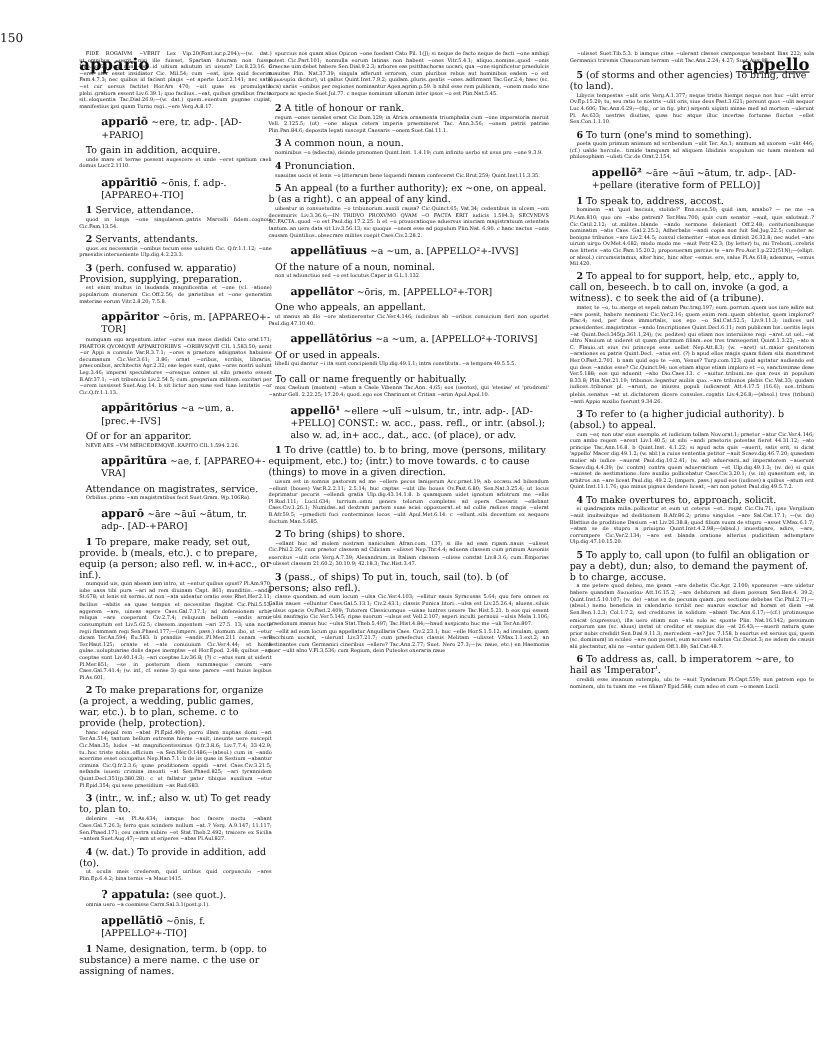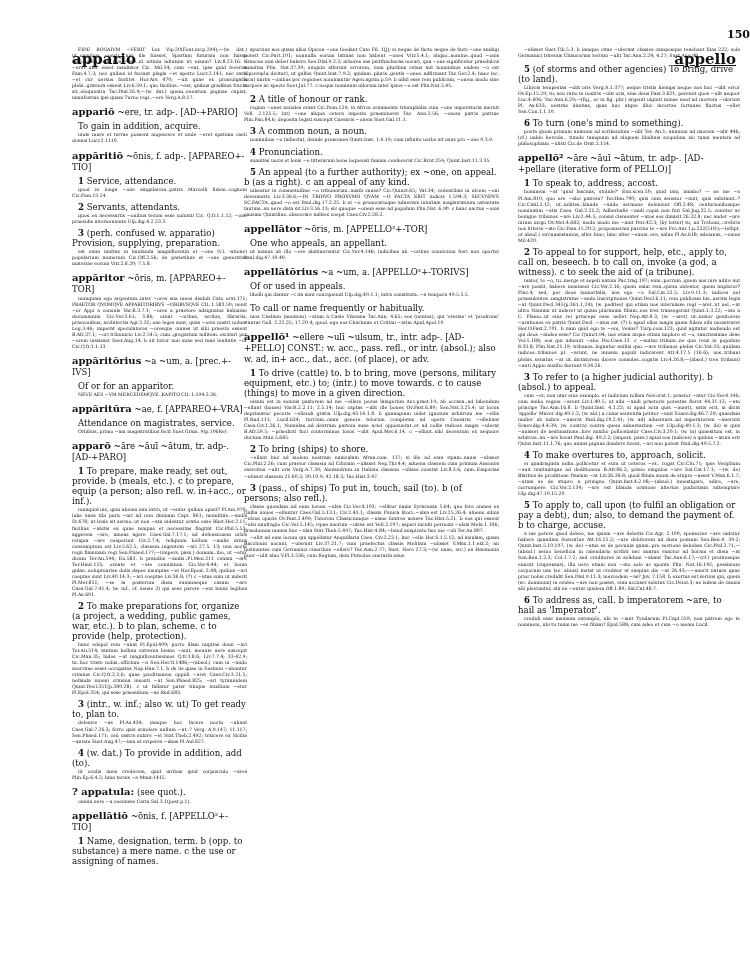--- a/index.html
+++ b/index.html
@@ -1,28 +1,28 @@
 <!DOCTYPE html>
 <html><head>
 <meta charset="utf-8">
 <style>
   html, body { margin:0; padding:0; background:#fff; }
   body { width:750px; height:963px; overflow:hidden; position:relative; font-family:"DejaVu Serif","Liberation Serif",serif; color:#111; }
   .page { position:absolute; left:0; top:0; width:750px; height:963px; }
   .running-head { position:absolute; top:26px; font-family:"DejaVu Serif",serif; font-weight:bold; font-size:15px;margin-top:24px; }
   .rh-left { left:72px; }
   .rh-right { right:14px;text-decoration:underline; }
-  .page-num { position:absolute; top:28px; left:0; width:750px; text-align:right; font-size:11px;font-weight:bold; }
+  .page-num { position:absolute; top:28px; left:0; width:750px; text-align:left; font-size:11px; }
   .col { position:absolute; top:46px; width:175px; font-size:4.6px; line-height:6.05px; }
   .col1 { left:72px; }
   .col2 { left:244px; width:255px; }
   .col3 { left:518px; width:222px; }
   .col2, .col3 { font-size:4.6px; }
   .entry { margin-bottom:5px; }
-  .head { font-size:9px; line-height:11px; margin-top:3px; }
+  .head { font-size:9px; line-height:11px; margin-top:3px;margin-left:20px; }
   .hw { font-weight:bold; font-size:10px; }
   .gram { font-size:8.5px; }
   .sense-def { font-size:8.6px; line-height:10px; margin-top:3px; text-indent:6px; }
   .sense-def .num { font-weight:bold; }
   .quote { font-size:4.6px; line-height:6.05px; text-align:justify; text-indent:6px; margin-top:1px; }
 </style>
 </head>
 <body>
 
 <div class="page">
@@ -90,20 +90,25 @@
         <div class="sense-def"><span class="num">2</span> <span>A title of honour or rank.</span></div>
         <div class="quote">regum ~ones uenales erant Cic.Dom.129; in Africa ornamenta triumphalia cum ~one imperatoria meruit Vell. 2.125.5; (ut) ~one aliqua cetera imperia praemineret Tac. Ann.3.56; ~onem patris patriae Plin.Pan.84.6; deposita legati suscepit Caesaris ~onem Suet.Gal.11.1.</div>
         <div class="sense-def"><span class="num">3</span> <span>A common noun, a noun.</span></div>
         <div class="quote">nominibus ~o (adiecta), deinde pronomen Quint.Inst. 1.4.19; cum infinito uerbo sit usus pro ~one 9.3.9.</div>
         <div class="sense-def"><span class="num">4</span> <span>Pronunciation.</span></div>
         <div class="quote">suauitas uocis et lenis ~o litterarum bene loquendi famam confecerat Cic.Brut.259; Quint.Inst.11.3.35.</div>
         <div class="sense-def"><span class="num">5</span> <span>An appeal (to a further authority); ex ~one, on appeal. b (as a right). c an appeal of any kind.</span></div>
         <div class="quote">uibeatur in consuetudine ~o tribunorum..auxili causa? Cic.Quinct.65; Vat.34; cedentibus in ulcem ~oni decemuiris Liv.3.36.6;—IN TRIDVO PROXVMO QVAM ~O FACTA ERIT iudicis 1.594.3; SECVNDVS SC.FACTA..quod ~o est Paul.dig.17.2.25. b et ~o prouocatioque aduersus iniuriam magistratuum ostentata tantum..an uere data sit Liv.3.56.13; sic quoque ~onem esse ad populum Plin.Nat. 6.90. c hanc nactus ~onis causam Quintilius..obsecrare milites coepit Caes.Civ.2.28.2.</div>
       </div>
       <div class="entry">
+        <div class="head"><span class="hw">appellātīuus</span> <span class="gram">~a ~um, a. [APPELLO²+-IVVS]</span></div>
+        <div class="sense-def"><span>Of the nature of a noun, nominal.</span></div>
+        <div class="quote">non ut adiunctiuo sed ~o est locutus Caper in G.L.1.132.</div>
+      </div>
+      <div class="entry">
         <div class="head"><span class="hw">appellātor</span> <span class="gram">~ōris, m. [APPELLO²+-TOR]</span></div>
         <div class="sense-def"><span>One who appeals, an appellant.</span></div>
         <div class="quote">ut manus ab illo ~ore abstinerentur Cic.Ver.4.146; iudicibus ab ~oribus conuicium fieri non oportet Paul.dig.47.10.40.</div>
       </div>
       <div class="entry">
         <div class="head"><span class="hw">appellātōrius</span> <span class="gram">~a ~um, a. [APPELLO²+-TORIVS]</span></div>
         <div class="sense-def"><span>Of or used in appeals.</span></div>
         <div class="quote">libelli qui dantur ~i ita sunt concipiendi Ulp.dig.49.1.1; intra constituta..~a tempora 49.5.5.5.</div>
       </div>
       <div class="entry">

